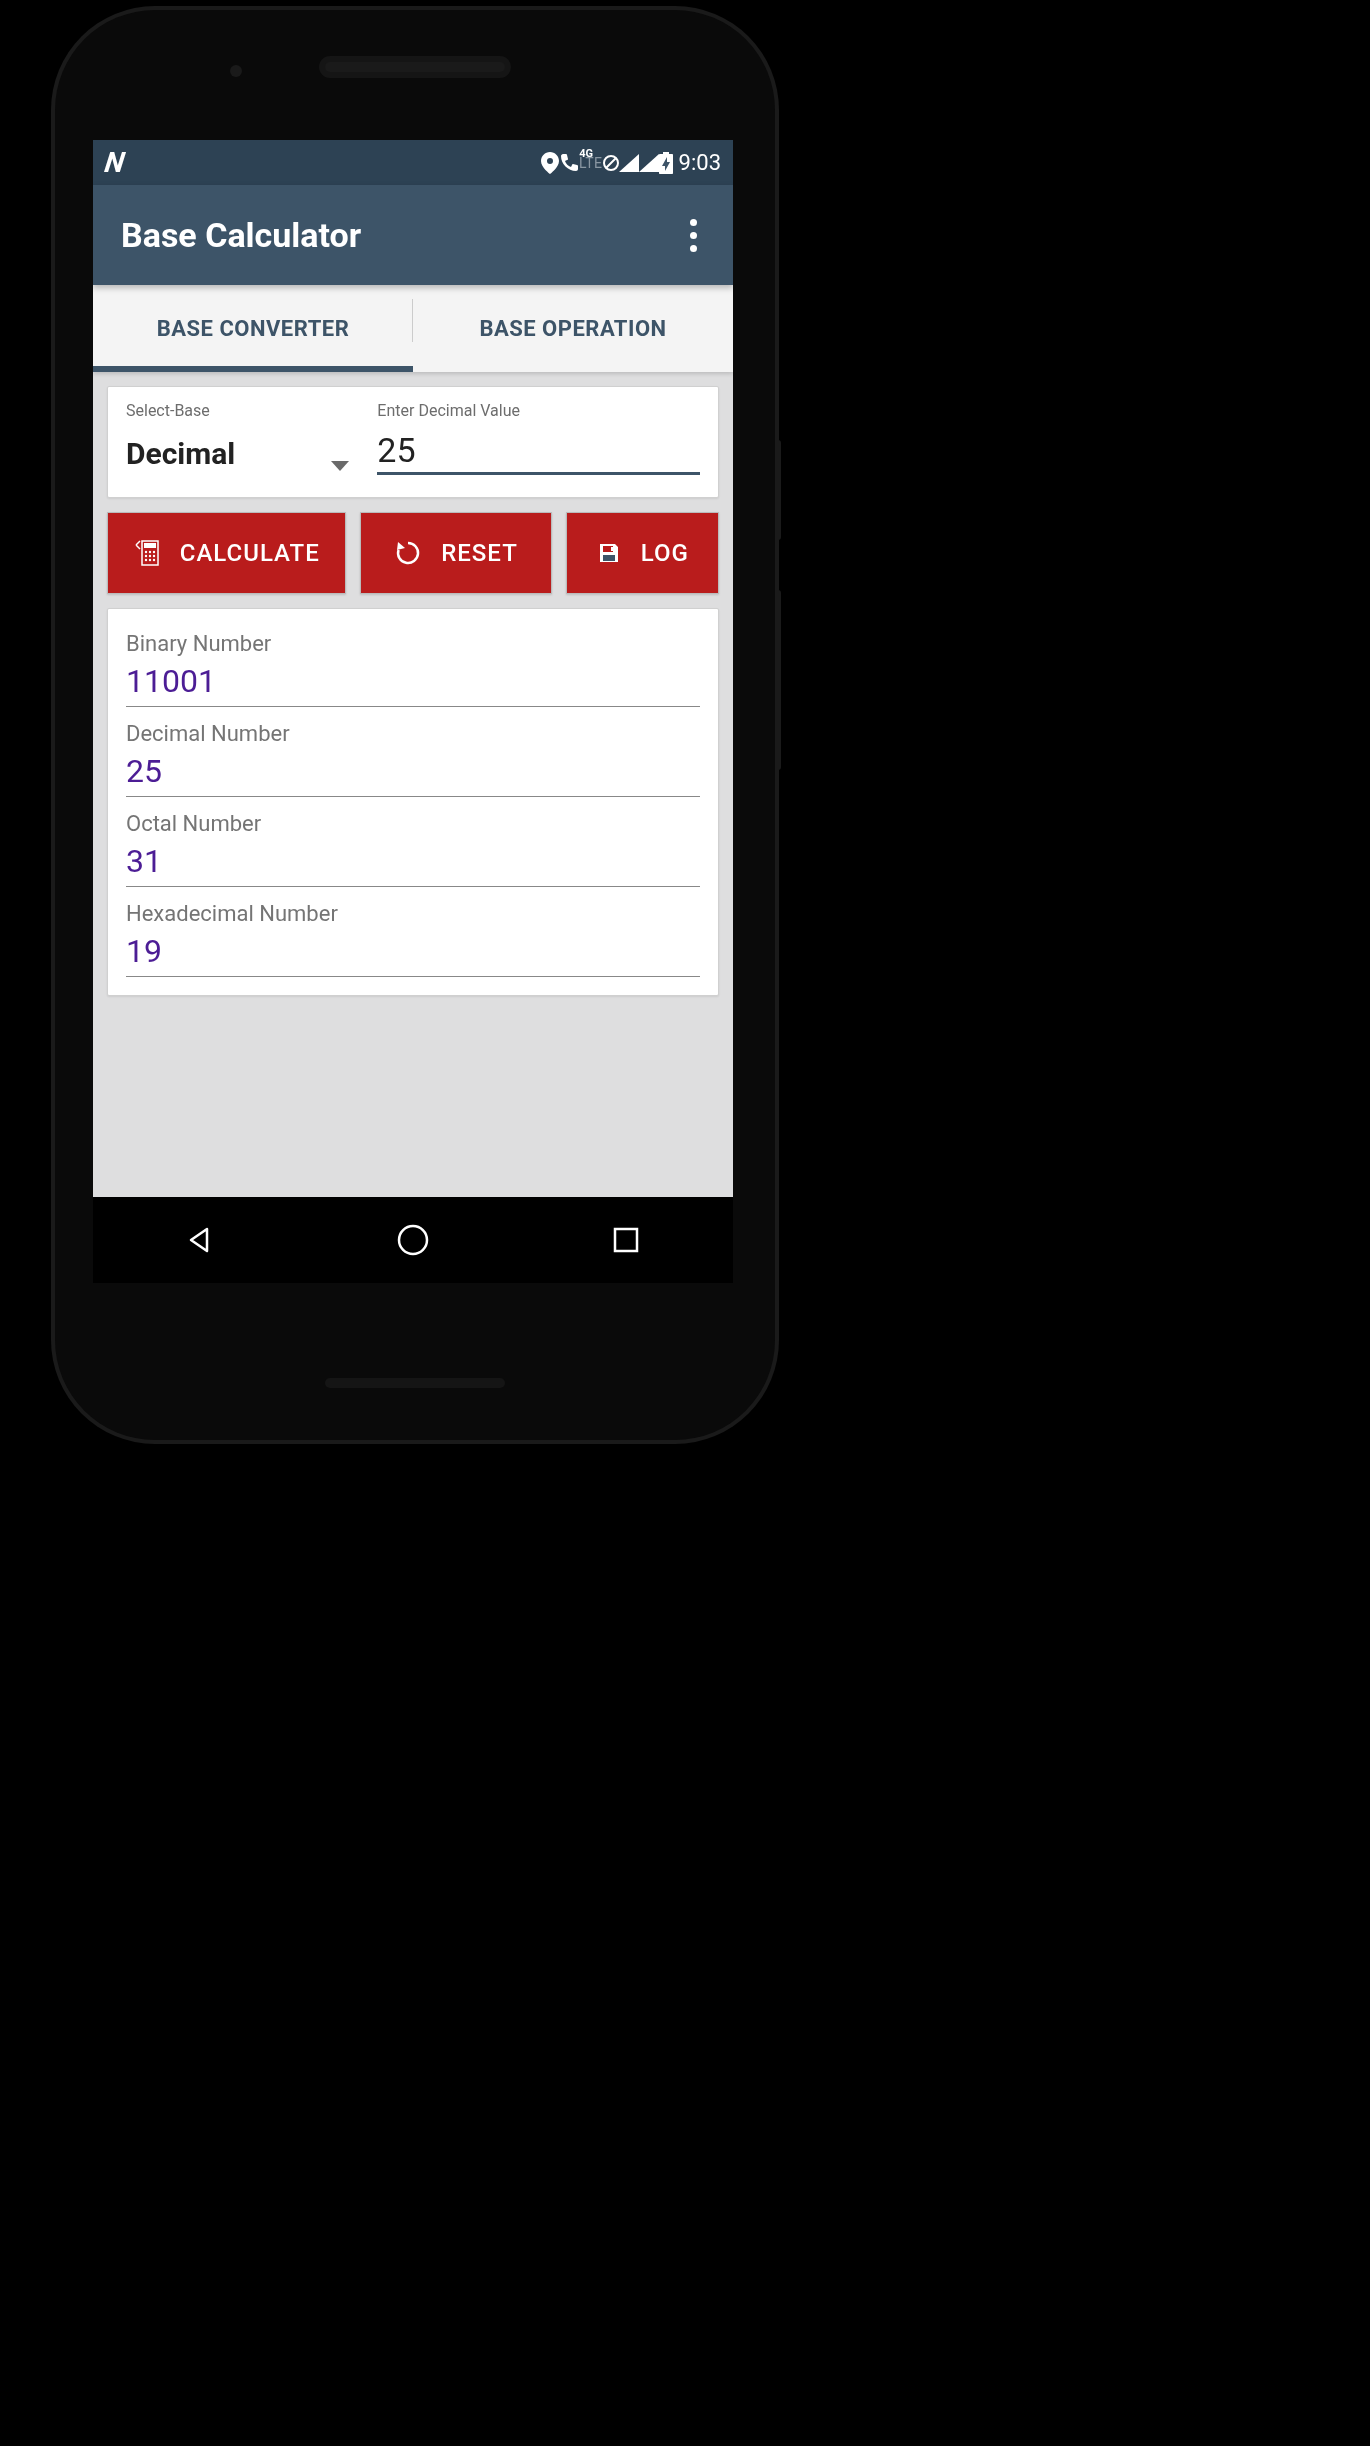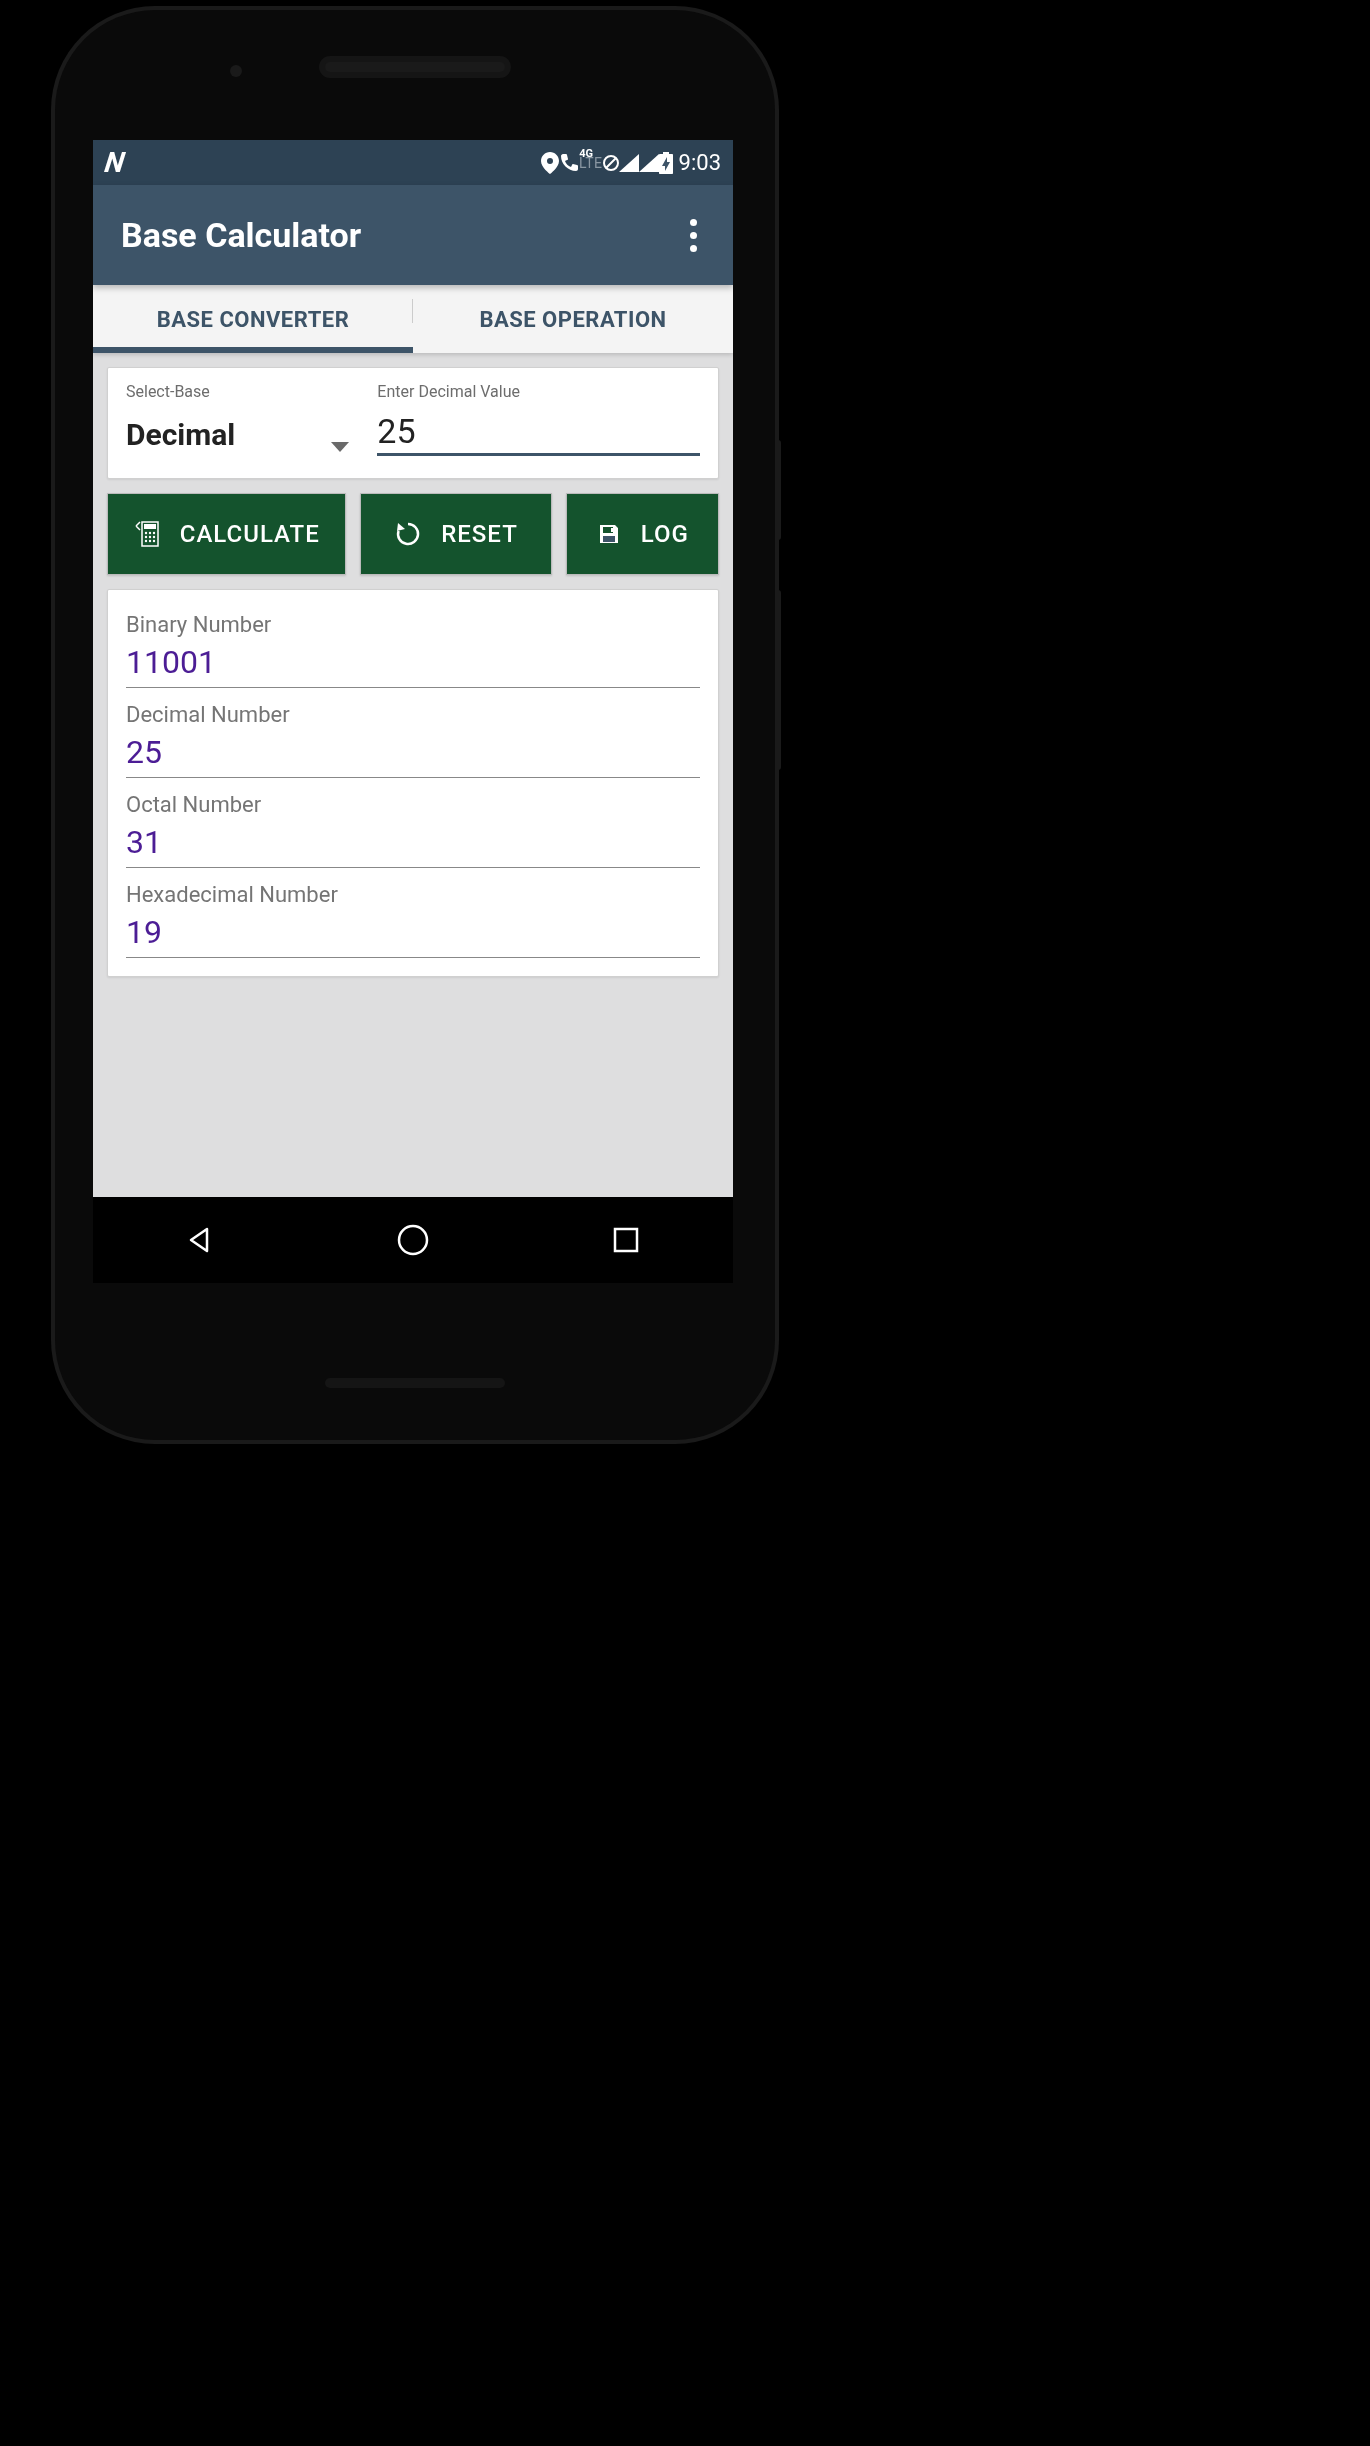--- a/index.html
+++ b/index.html
@@ -123,21 +123,21 @@
   gap: 6px;
   cursor: pointer;
 }
 .overflow span {
   width: 7px;
   height: 7px;
   background: #fff;
   border-radius: 50%;
 }
 .tabs {
-  height: 68px;
+  height: 87px;
   background: #f4f4f4;
   display: flex;
   position: relative;
   box-shadow: 0 2px 4px rgba(0,0,0,0.15);
 }
 .tab {
   flex: 1;
   display: flex;
   align-items: center;
   justify-content: center;
@@ -214,21 +214,21 @@
   width: 100%;
   outline: none;
   background: transparent;
 }
 .btn-row {
   display: flex;
   gap: 14px;
   margin-top: 14px;
 }
 .btn {
-  background: #14532d;
+  background: #b91c1c;
   color: #fff;
   height: 82px;
   display: flex;
   align-items: center;
   justify-content: center;
   gap: 20px;
   border: 1px solid #bbb;
   box-shadow: 0 1px 2px rgba(0,0,0,0.15);
   font-size: 24px;
   font-weight: 500;

